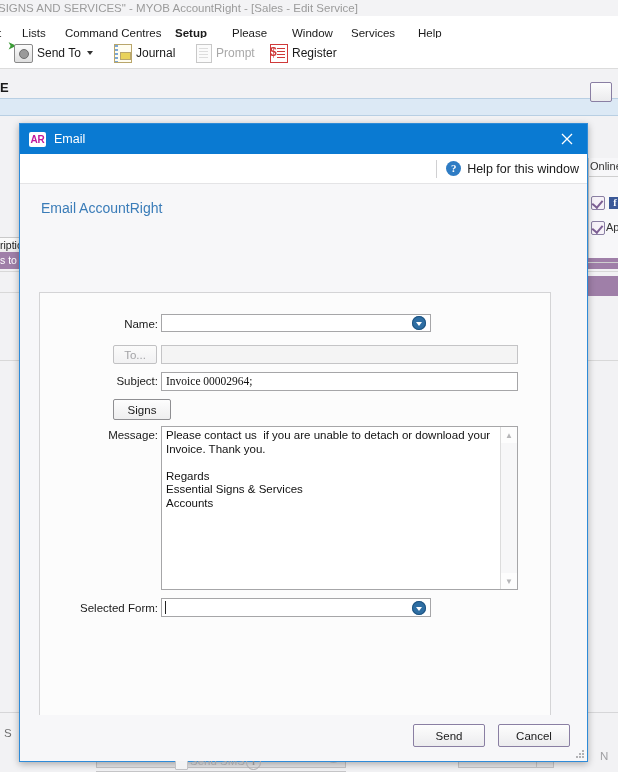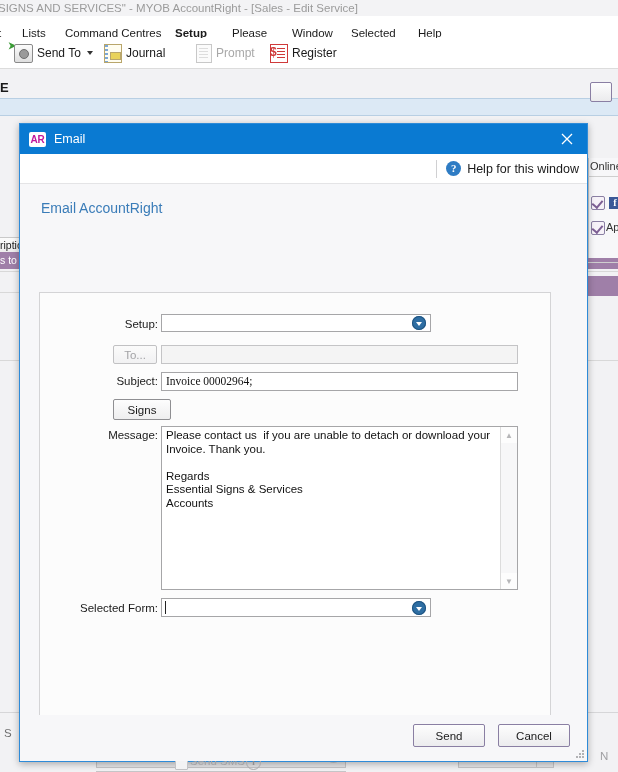--- a/index.html
+++ b/index.html
@@ -233,32 +233,32 @@
     <span>SIGNS AND SERVICES" - MYOB AccountRight - [Sales - Edit Service]</span>
   </div>
 
   <div class="bg-menubar">
     <div class="mi" style="left:-2px;">t</div>
     <div class="mi" style="left:22px;">Lists</div>
     <div class="mi" style="left:65px;">Command Centres</div>
     <div class="mi" style="left:175px;font-weight:bold;">Setup</div>
     <div class="mi" style="left:232px;">Please</div>
     <div class="mi" style="left:292px;">Window</div>
-    <div class="mi" style="left:351px;">Selected</div>
+    <div class="mi" style="left:351px;">Services</div>
     <div class="mi" style="left:418px;">Help</div>
   </div>
 
   <div class="bg-toolbar">
     <div class="tb-item" style="left:14px;">
       <span class="green-arrow">➤</span>
       <span class="ico-sendto"></span>
       <span class="lbl">Send To</span>
       <span class="caret-dn"></span>
     </div>
-    <div class="tb-item" style="left:104px;">
+    <div class="tb-item" style="left:114px;">
       <span class="ico-journal"></span>
       <span class="lbl">Journal</span>
     </div>
     <div class="tb-item dim" style="left:196px;">
       <span class="ico-page"></span>
       <span class="lbl">Prompt</span>
     </div>
     <div class="tb-item" style="left:270px;">
       <span class="ico-register"></span>
       <span class="lbl">Register</span>
@@ -322,21 +322,21 @@
     <div class="help-icon">?</div>
     <div class="help-txt">Help for this window</div>
   </div>
 
   <div class="dlg-body">
 
     <div class="section-heading">Email AccountRight</div>
 
     <div class="panel-box"></div>
 
-    <div class="row-label" style="left:60px; top:134px; width:78px;">Setup:</div>
+    <div class="row-label" style="left:60px; top:134px; width:78px;">Name:</div>
     <div class="txtfield" style="left:141px; top:130px; width:270px; height:18px;">
       <span class="val"></span>
     </div>
     <div class="dropbtn" style="left:392px; top:132px;"></div>
 
     <div class="sqbtn dim" style="left:93px; top:161px; width:44px; height:19px;">To...</div>
     <div class="txtfield disabled" style="left:141px; top:161px; width:357px; height:19px;">
       <span class="val"></span>
     </div>
 

